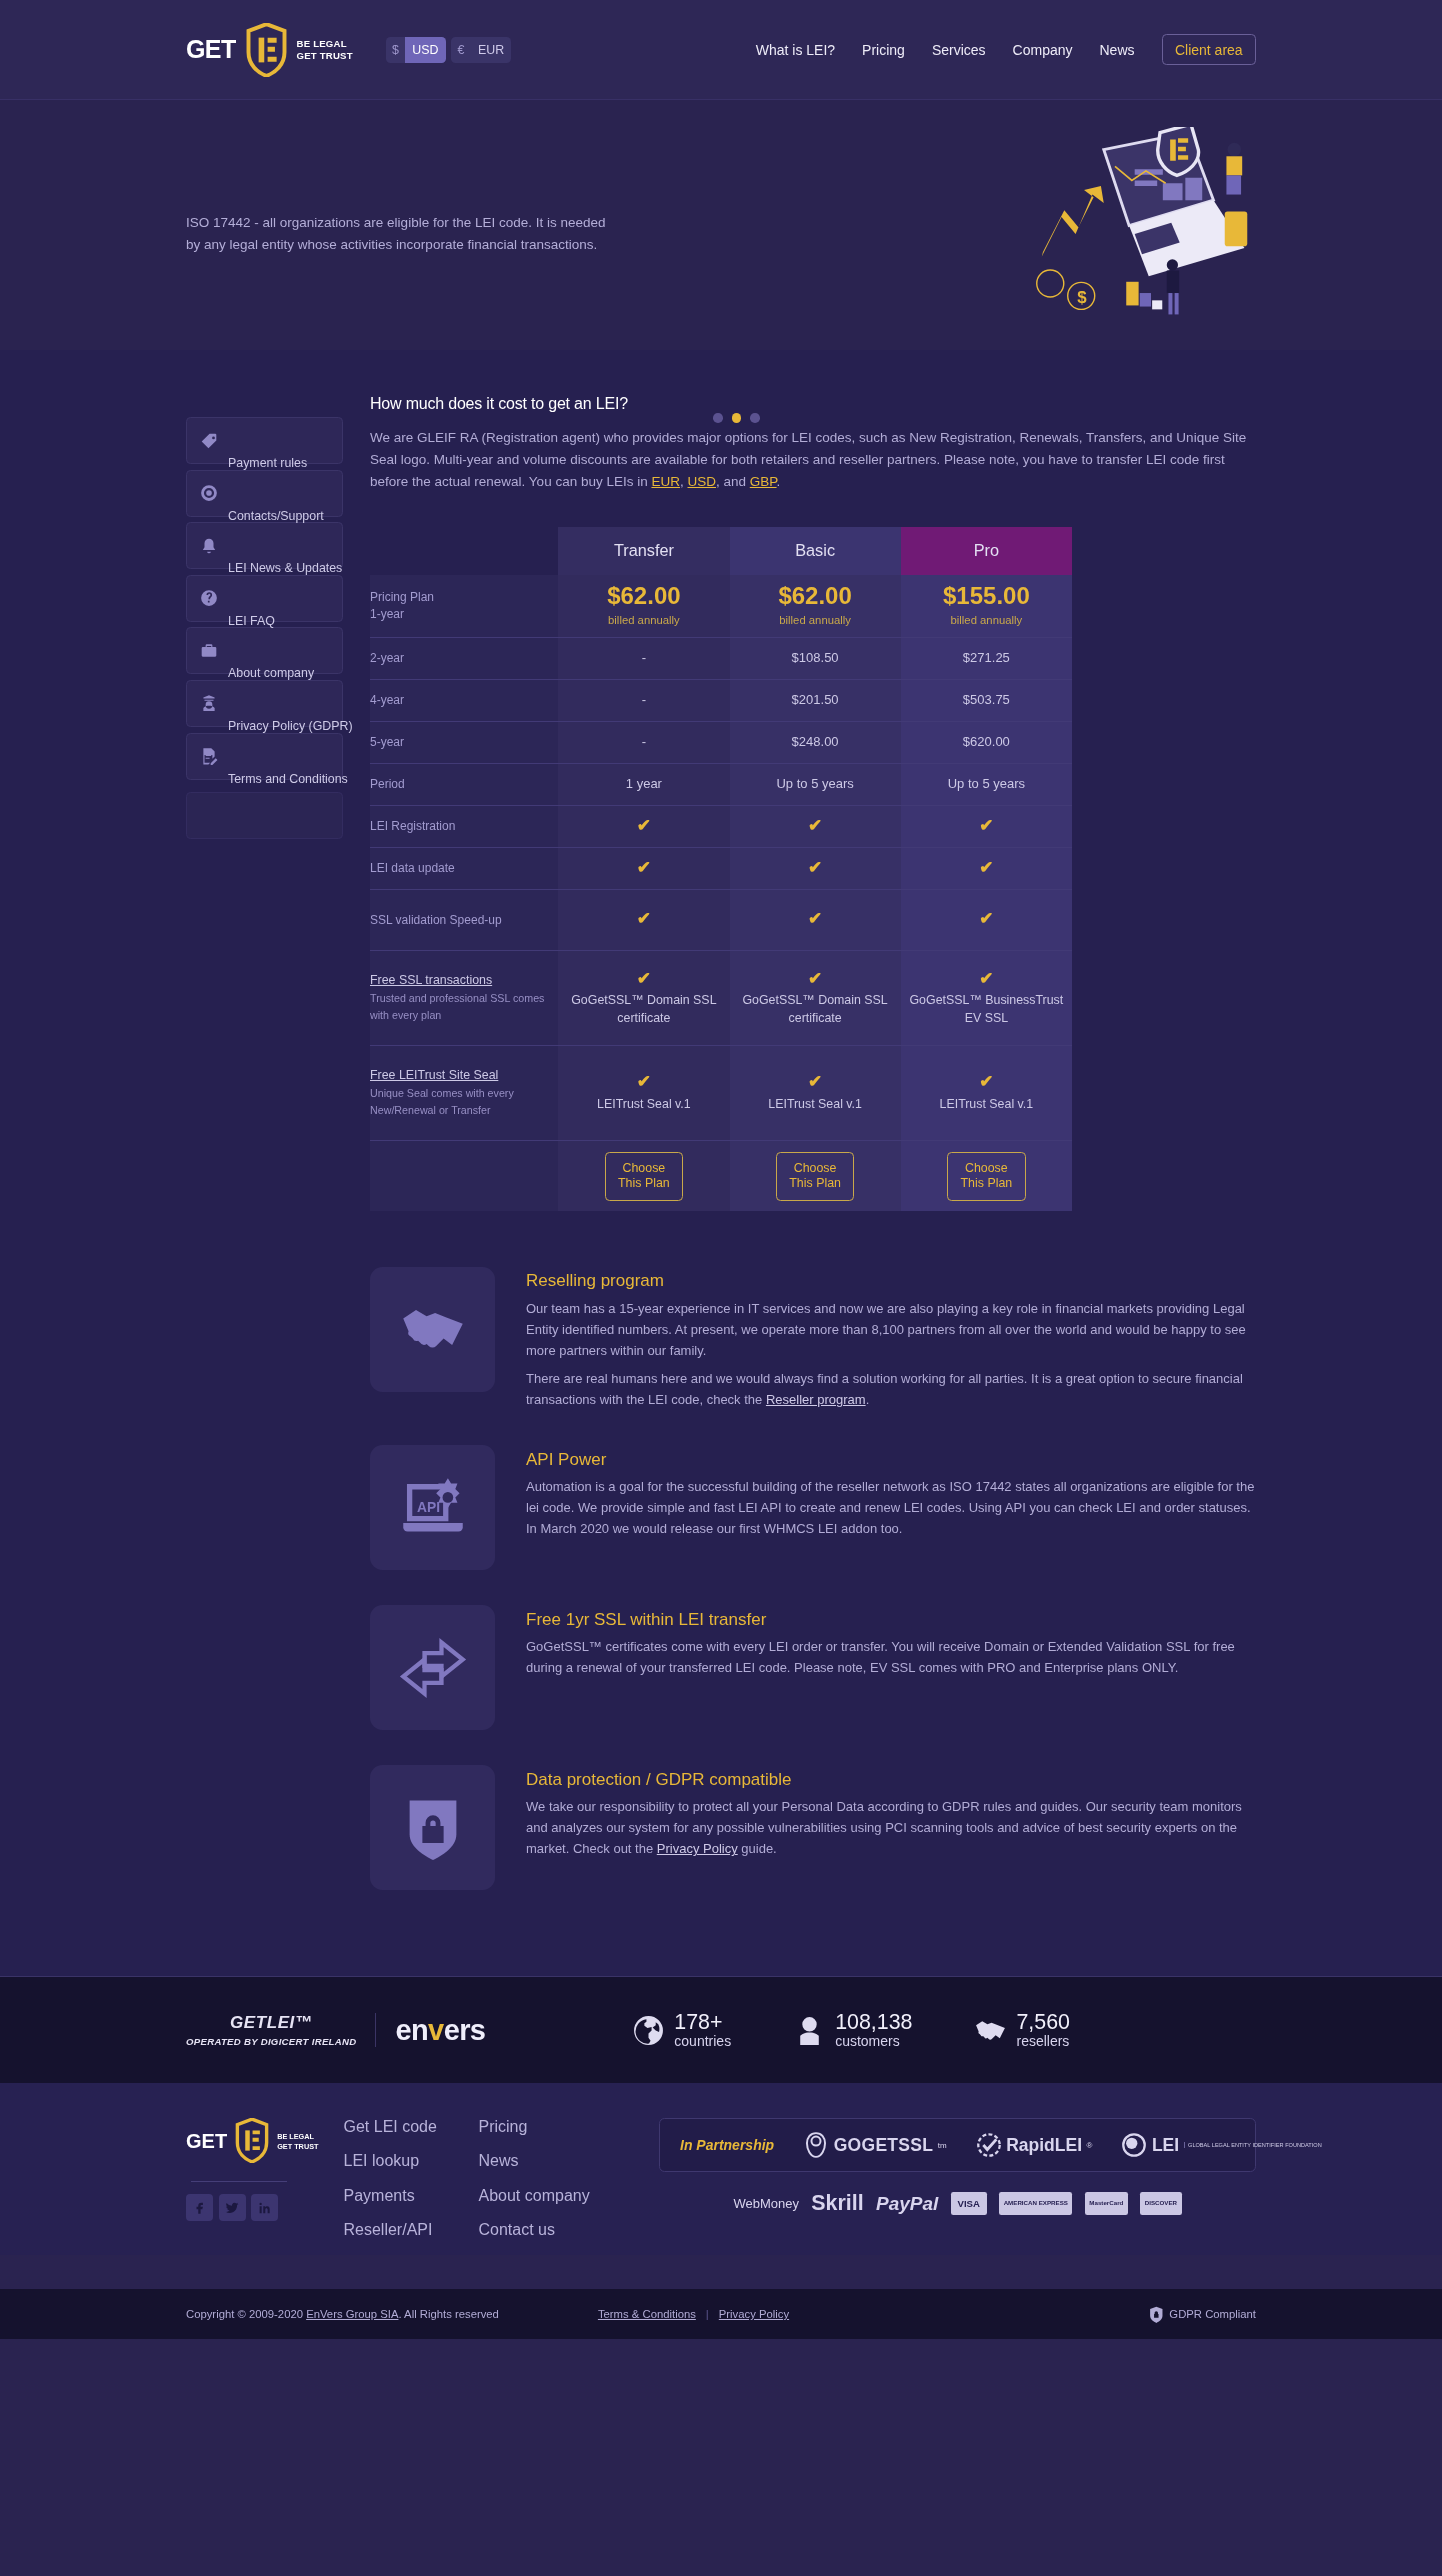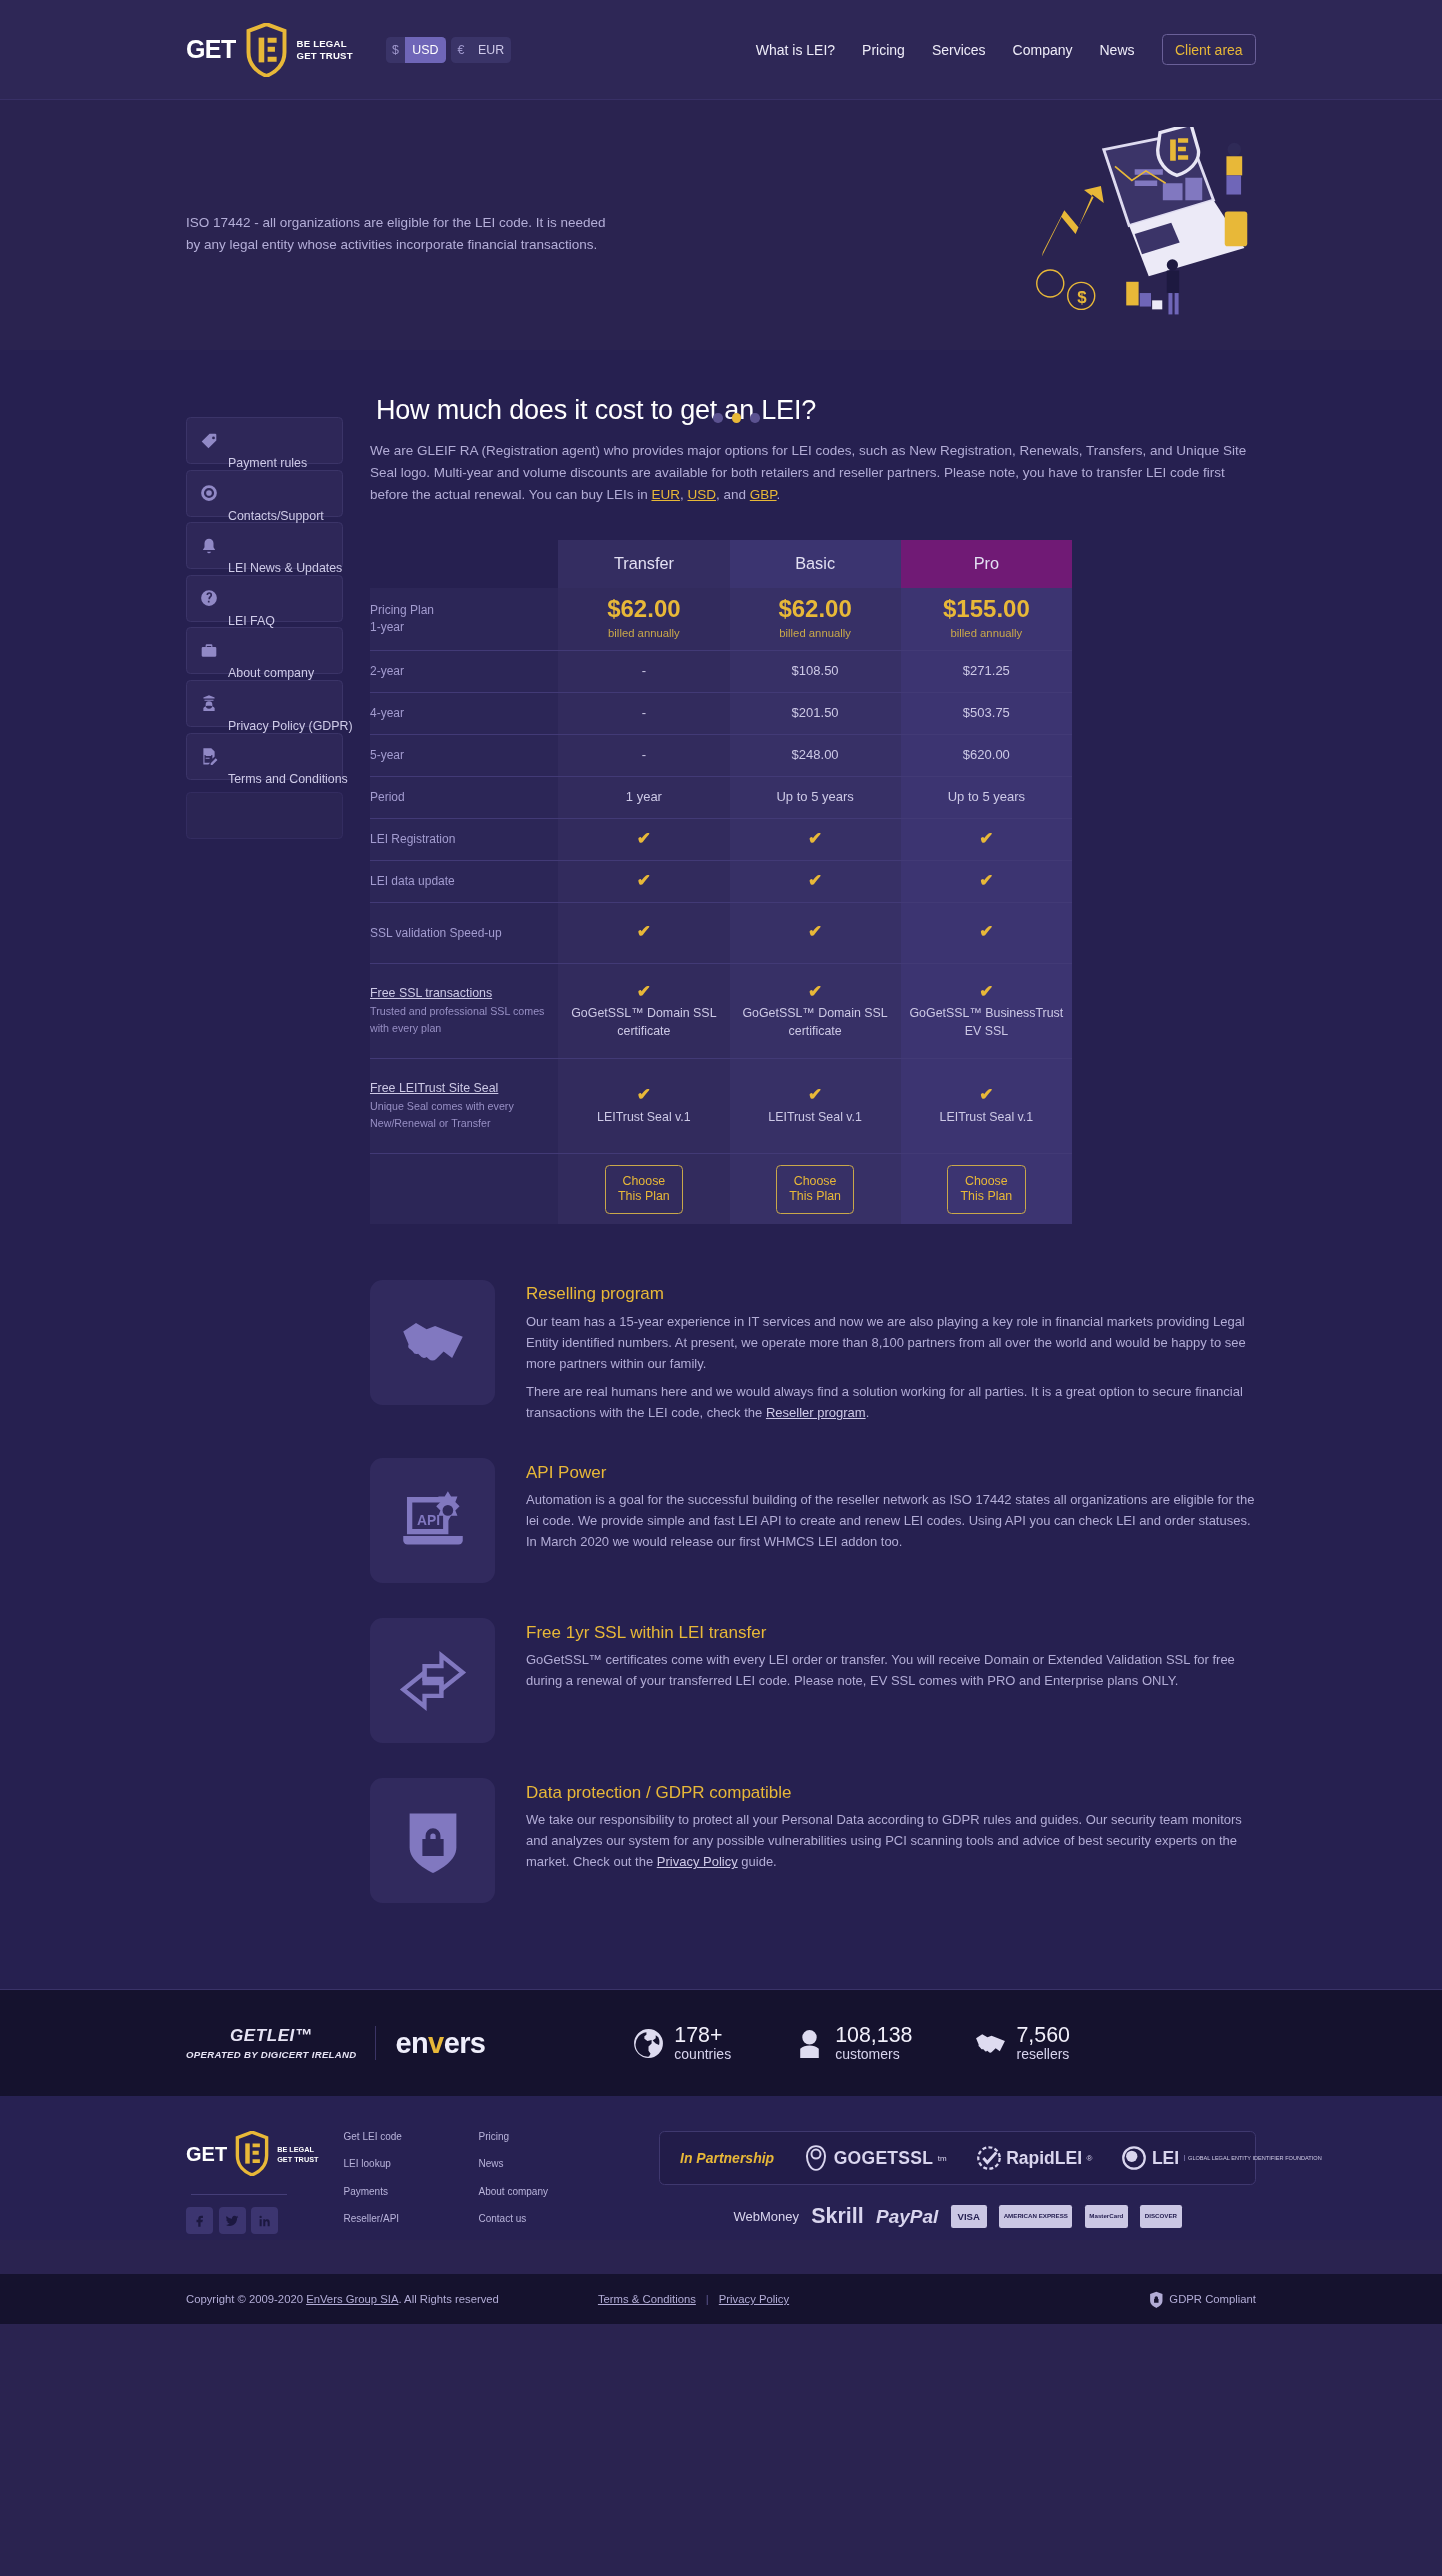--- a/index.html
+++ b/index.html
@@ -117,21 +117,21 @@
   .side-item .lbl { color: #cfcbe8; font-size: 12.4px; white-space: nowrap; margin-top: 45px; }
   .side-icon { width: 19px; height: 19px; flex: 0 0 19px; display: flex; align-items: center; justify-content: center; }
   .side-icon svg { width: 18px; height: 18px; fill: #9189c6; }
   .side-ghost {
     height: 47px; background: #2b2554; border: 0.6px solid #332c60;
     border-radius: 4.5px; margin-top: 12.4px;
   }
 
   .content { flex: 1; min-width: 0; padding-top: 5.6px; }
   .content h2 {
-    font-size: 27px; color: #ffffff; font-weight: 400; letter-spacing: -0.2px; margin-left: 6px;
+    font-size: 16px; color: #ffffff; font-weight: 400; letter-spacing: -0.2px;
   }
   .content .intro {
     margin-top: 14.6px; font-size: 13.5px; line-height: 1.62; color: #b2ACD6;
   }
   .content .intro a { color: #e8b838; text-decoration: underline; }
 
   
   .ptable {
     margin-top: 34px;
     width: 702px;
@@ -224,21 +224,21 @@
   .f-divider { height: 0.6px; background: #453e78; margin: 16px 4.5px 12.4px 4.5px; width: 96px; }
   .socials { display: flex; gap: 5.6px; }
   .soc {
     width: 27px; height: 27px; border-radius: 4px; background: #3c3570;
     display: flex; align-items: center; justify-content: center; cursor: pointer;
   }
   .soc svg { width: 14px; height: 14px; fill: #1c1840; }
   .f-links { display: flex; gap: 0; margin-left: 22.5px; }
   .f-col { width: 135px; }
   .f-col a {
-    display: block; color: #b8b3da; font-size: 10px; text-decoration: none;
+    display: block; color: #b8b3da; font-size: 16px; text-decoration: none;
     margin-bottom: 16.3px;
   }
   .f-right { margin-left: auto; width: 597px; }
   .partners {
     border: 0.6px solid #3f386f; border-radius: 5.6px;
     height: 54px; display: flex; align-items: center; gap: 29px;
     padding: 0 20px; background: #221c49;
   }
   .inpart { color: #e8b838; font-size: 14px; font-style: italic; font-weight: 700; white-space: nowrap; }
   .plogo { color: #d9d5ee; display: flex; align-items: center; gap: 4.5px; white-space: nowrap; }

